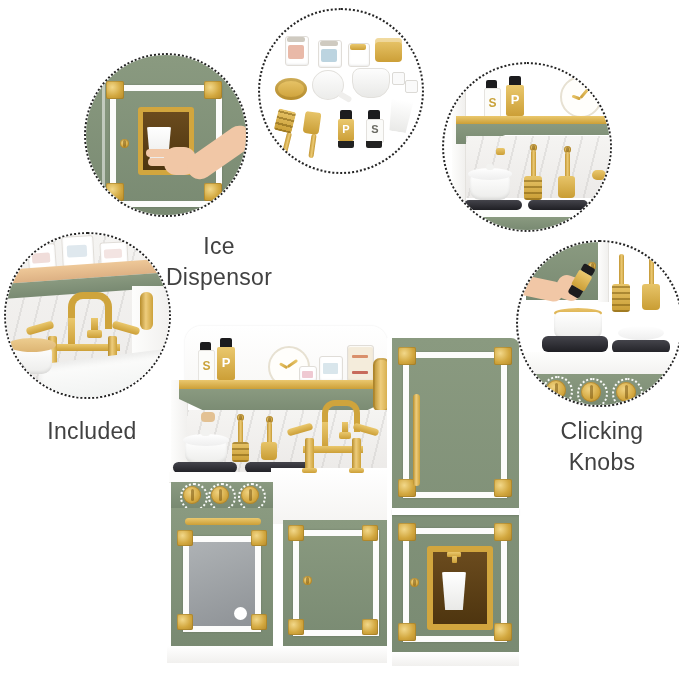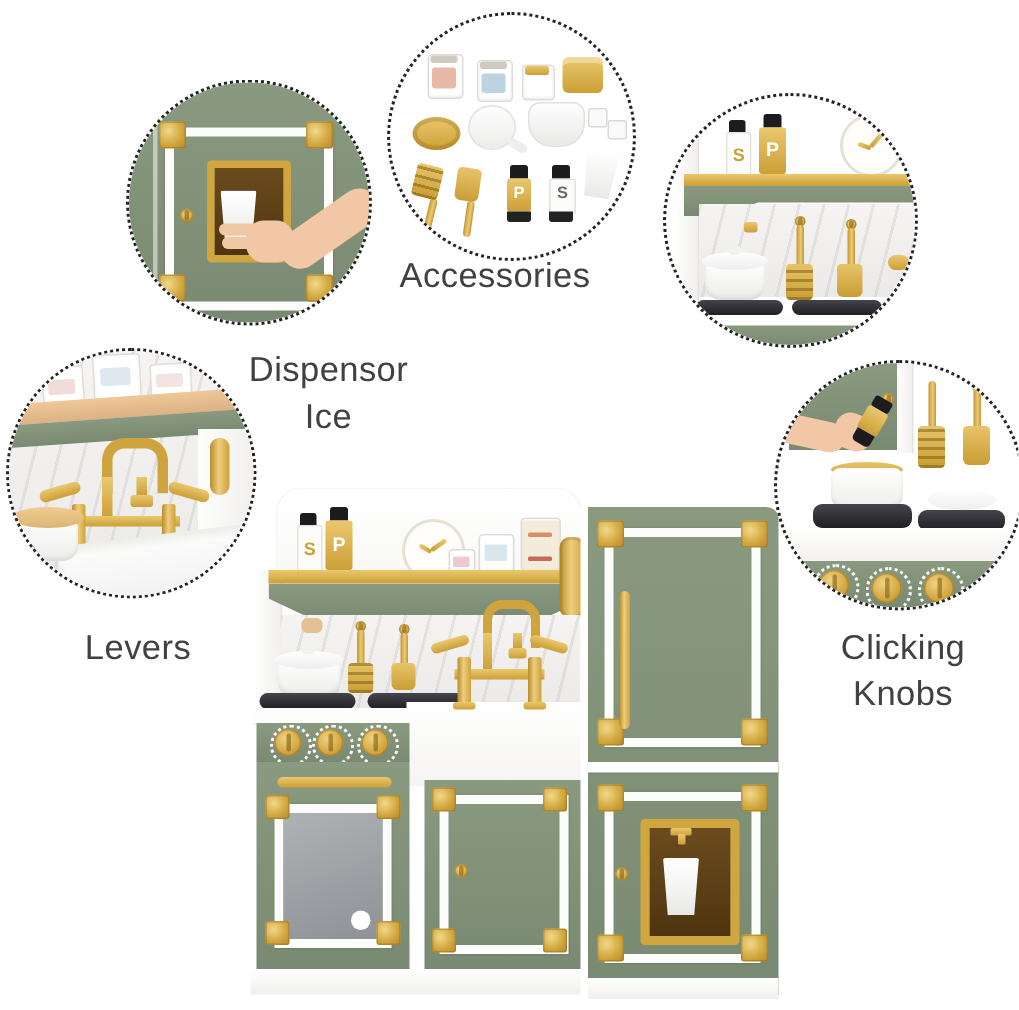--- a/index.html
+++ b/index.html
@@ -190,28 +190,27 @@
     <div class="abs green2" style="left:10px;top:132px;width:144px;height:31px"></div>
     <div class="abs ticks" style="left:24px;top:134px;width:27px;height:27px"></div>
     <div class="abs knob" style="left:28px;top:138px;width:20px;height:20px"></div>
     <div class="abs ticks" style="left:59px;top:136px;width:27px;height:27px"></div>
     <div class="abs knob" style="left:63px;top:140px;width:20px;height:20px"></div>
     <div class="abs ticks" style="left:94px;top:136px;width:27px;height:27px"></div>
     <div class="abs knob" style="left:98px;top:140px;width:20px;height:20px"></div>
   </div>
 
   <div class="label" style="left:139px;top:231px;width:160px">
+    <span>Ice</span>
     <span>Dispensor</span>
-    <span>Ice</span>
   </div>
   <div class="label" style="left:238px;top:168px;width:184px">
-    <span>Accessories</span>
   </div>
   <div class="label" style="left:12px;top:416px;width:160px">
-    <span>Levers</span>
+    <span>Included</span>
   </div>
   <div class="label" style="left:522px;top:416px;width:160px">
     <span>Clicking</span>
     <span>Knobs</span>
   </div>
 
   <div class="abs" style="left:163px;top:322px;width:360px;height:346px">
 
     <div class="abs" style="left:22px;top:4px;width:202px;height:76px;background:linear-gradient(#ffffff,#f7f6f4);border-radius:16px 16px 0 0;box-shadow:0 0 2px rgba(0,0,0,.1)"></div>
     <div class="abs whitecol" style="left:8px;top:58px;width:16px;height:104px"></div>

